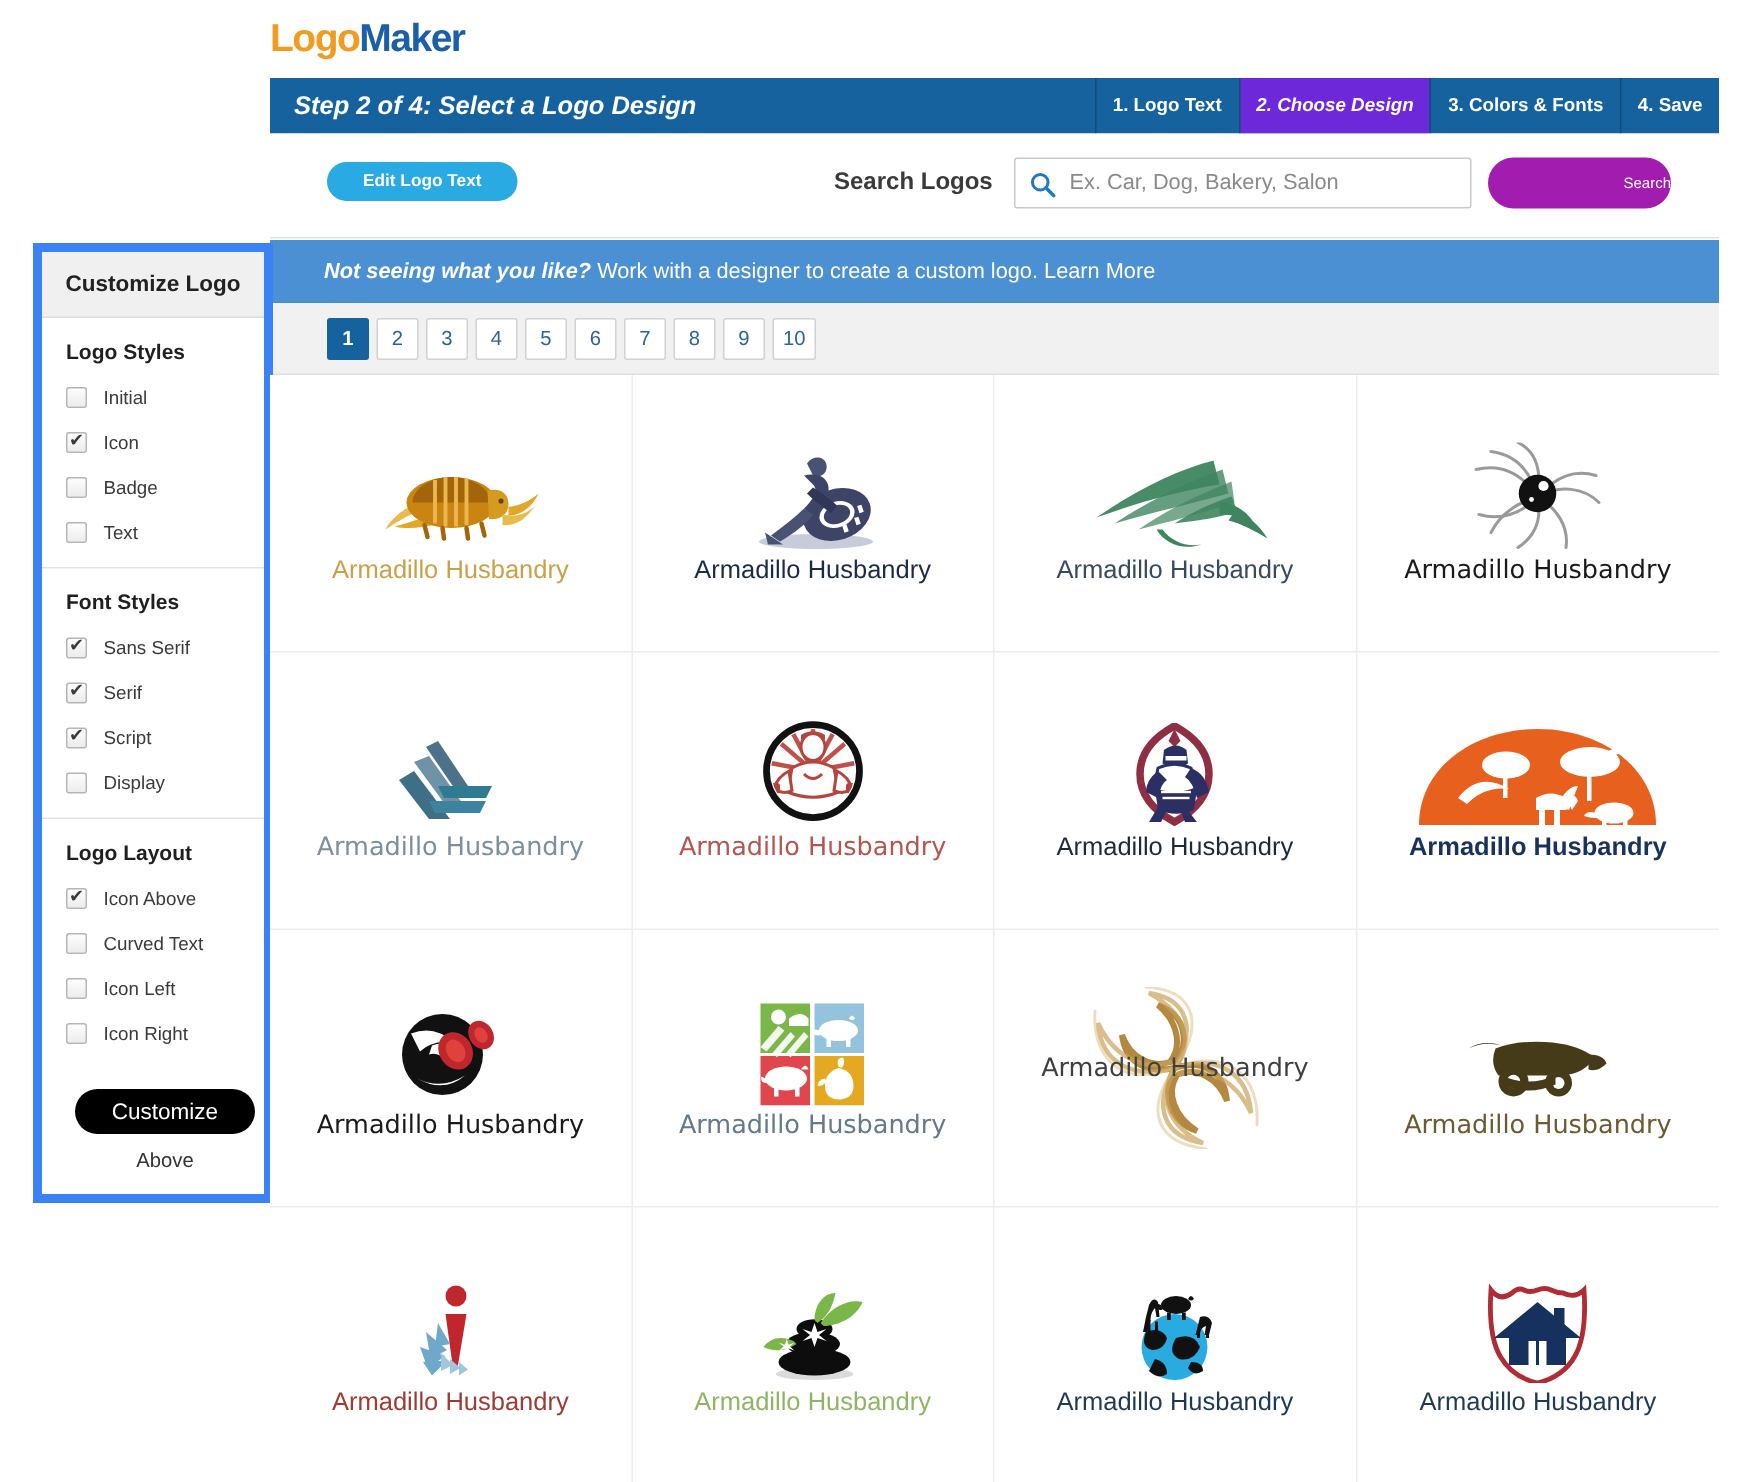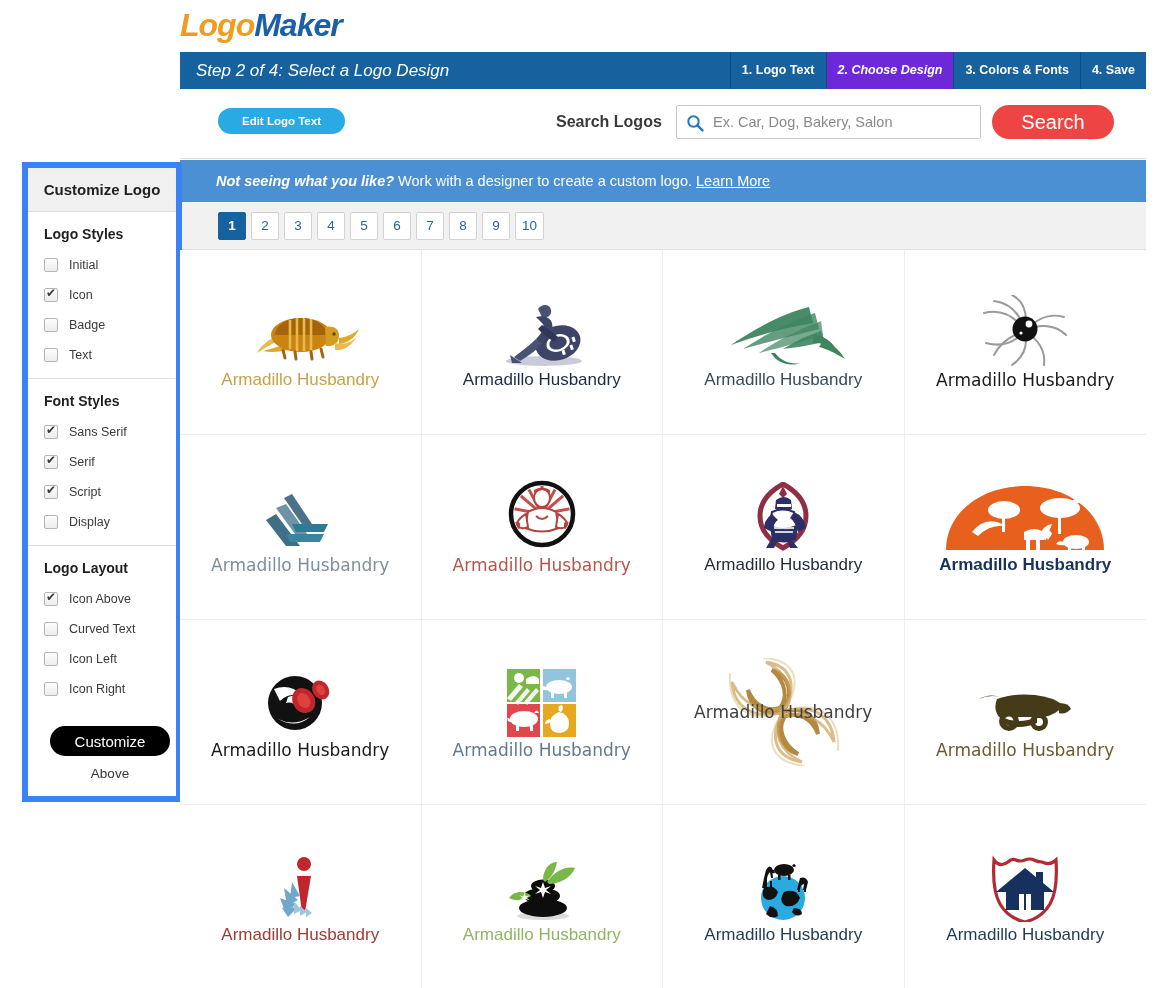--- a/index.html
+++ b/index.html
@@ -8,34 +8,34 @@
     width: 1164px; height: 988px;
     background: #ffffff;
     font-family: "Liberation Sans", sans-serif;
     overflow: hidden;
   }
   #page { position: relative; width: 1164px; height: 988px; background:#fff; }
 
   
   .brand {
     position:absolute; left:180px; top:4px; height:42px;
-    font-size:32px; font-weight:bold; font-style:italic; letter-spacing:-1px;
+    font-size:26px; font-weight:bold; letter-spacing:-1px;
     line-height:42px; white-space:nowrap;
   }
   .brand .b1 { color:#ef9c20; }
   .brand .b2 { color:#1a5fa8; }
 
   
   .stepbar {
     position:absolute; left:180px; top:52px; width:966px; height:37px;
     background:#15629e; color:#fff;
   }
   .stepbar .title {
     position:absolute; left:16px; top:0; height:37px; line-height:37px;
-    font-size:17px; font-style:italic; font-weight:normal; white-space:nowrap;
+    font-size:17px; font-style:italic; font-weight:bold; white-space:nowrap;
   }
   .steptabs { position:absolute; right:0; top:0; height:37px; display:flex; }
   .steptab {
     height:37px; line-height:37px; padding:0 11px;
     font-size:12.5px; font-weight:bold; color:#ffffff;
     border-left:1px solid #0d4c7d; white-space:nowrap; cursor:pointer;
   }
   .steptab.active { background:#6d28d9; color:#ffffff;font-style:italic; }
 
   
@@ -61,35 +61,35 @@
     color:#2079c4;
   }
   .search-input {
     position:absolute; left:34px; top:0; width:265px; height:32px;
     border:none; outline:none; background:transparent;
     font-family:"Liberation Sans", sans-serif; font-size:14.5px; color:#555;
   }
   .search-input::placeholder { color:#8a8a8a; }
   .btn-search {
     position:absolute; left:812px; top:16px; width:122px; height:34px;
-    background:#ef4444; color:#fff; border:none; border-radius:17px;
-    font-size:20px; cursor:pointer; padding:0;
+    background:#a21caf; color:#fff; border:none; border-radius:17px;
+    font-size:10px; cursor:pointer; padding:0;text-align:right;
   }
 
   
   .notice {
     position:absolute; left:180px; top:160px; width:966px; height:42px;
     background:#4a90d2; color:#fff;
   }
   .notice .inner {
     position:absolute; left:36px; top:0; height:42px; line-height:42px;
     font-size:14.5px; white-space:nowrap;
   }
   .notice .strong { font-weight:bold; font-style:italic; }
-  .notice .lnk { color:#fff; text-decoration:underline; cursor:pointer;text-align:right; }
+  .notice .lnk { color:#fff; cursor:pointer;text-align:right; }
 
   
   .pager {
     position:absolute; left:180px; top:202px; width:966px; height:48px;
     background:#f1f1f1; border-bottom:1px solid #e0e0e0;
   }
   .pager .wrap { position:absolute; left:38px; top:10px; display:flex; gap:5px; }
   .pg {
     min-width:28px; height:28px; line-height:26px; padding:0 6px;
     border:1px solid #d2d2d2; background:#fff; color:#2a6496;

